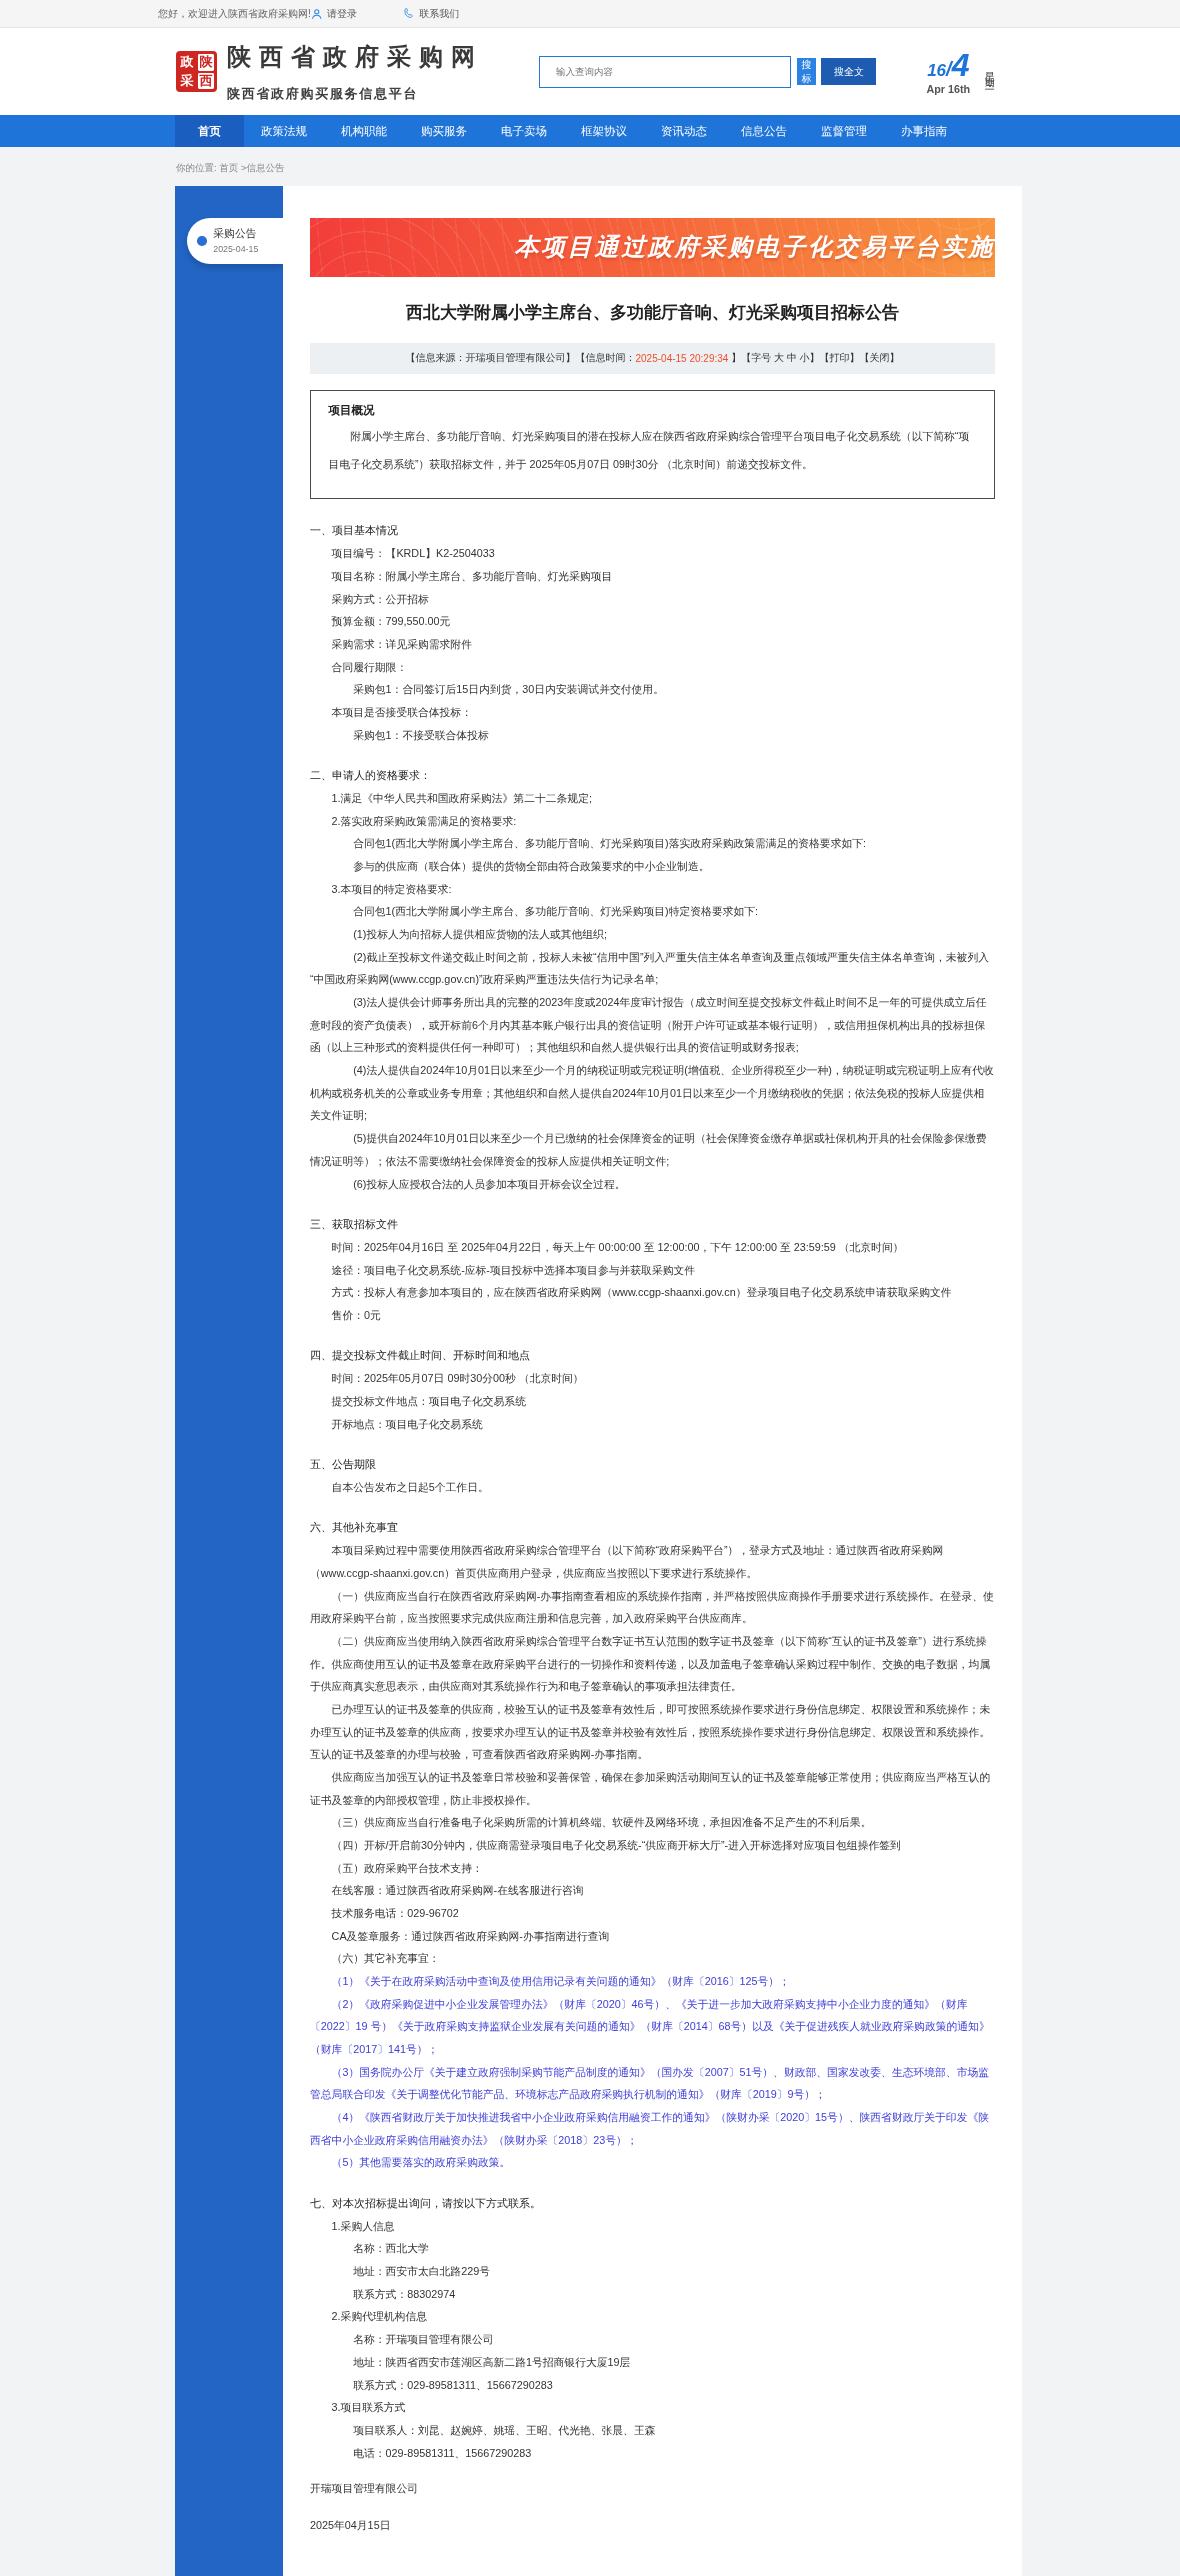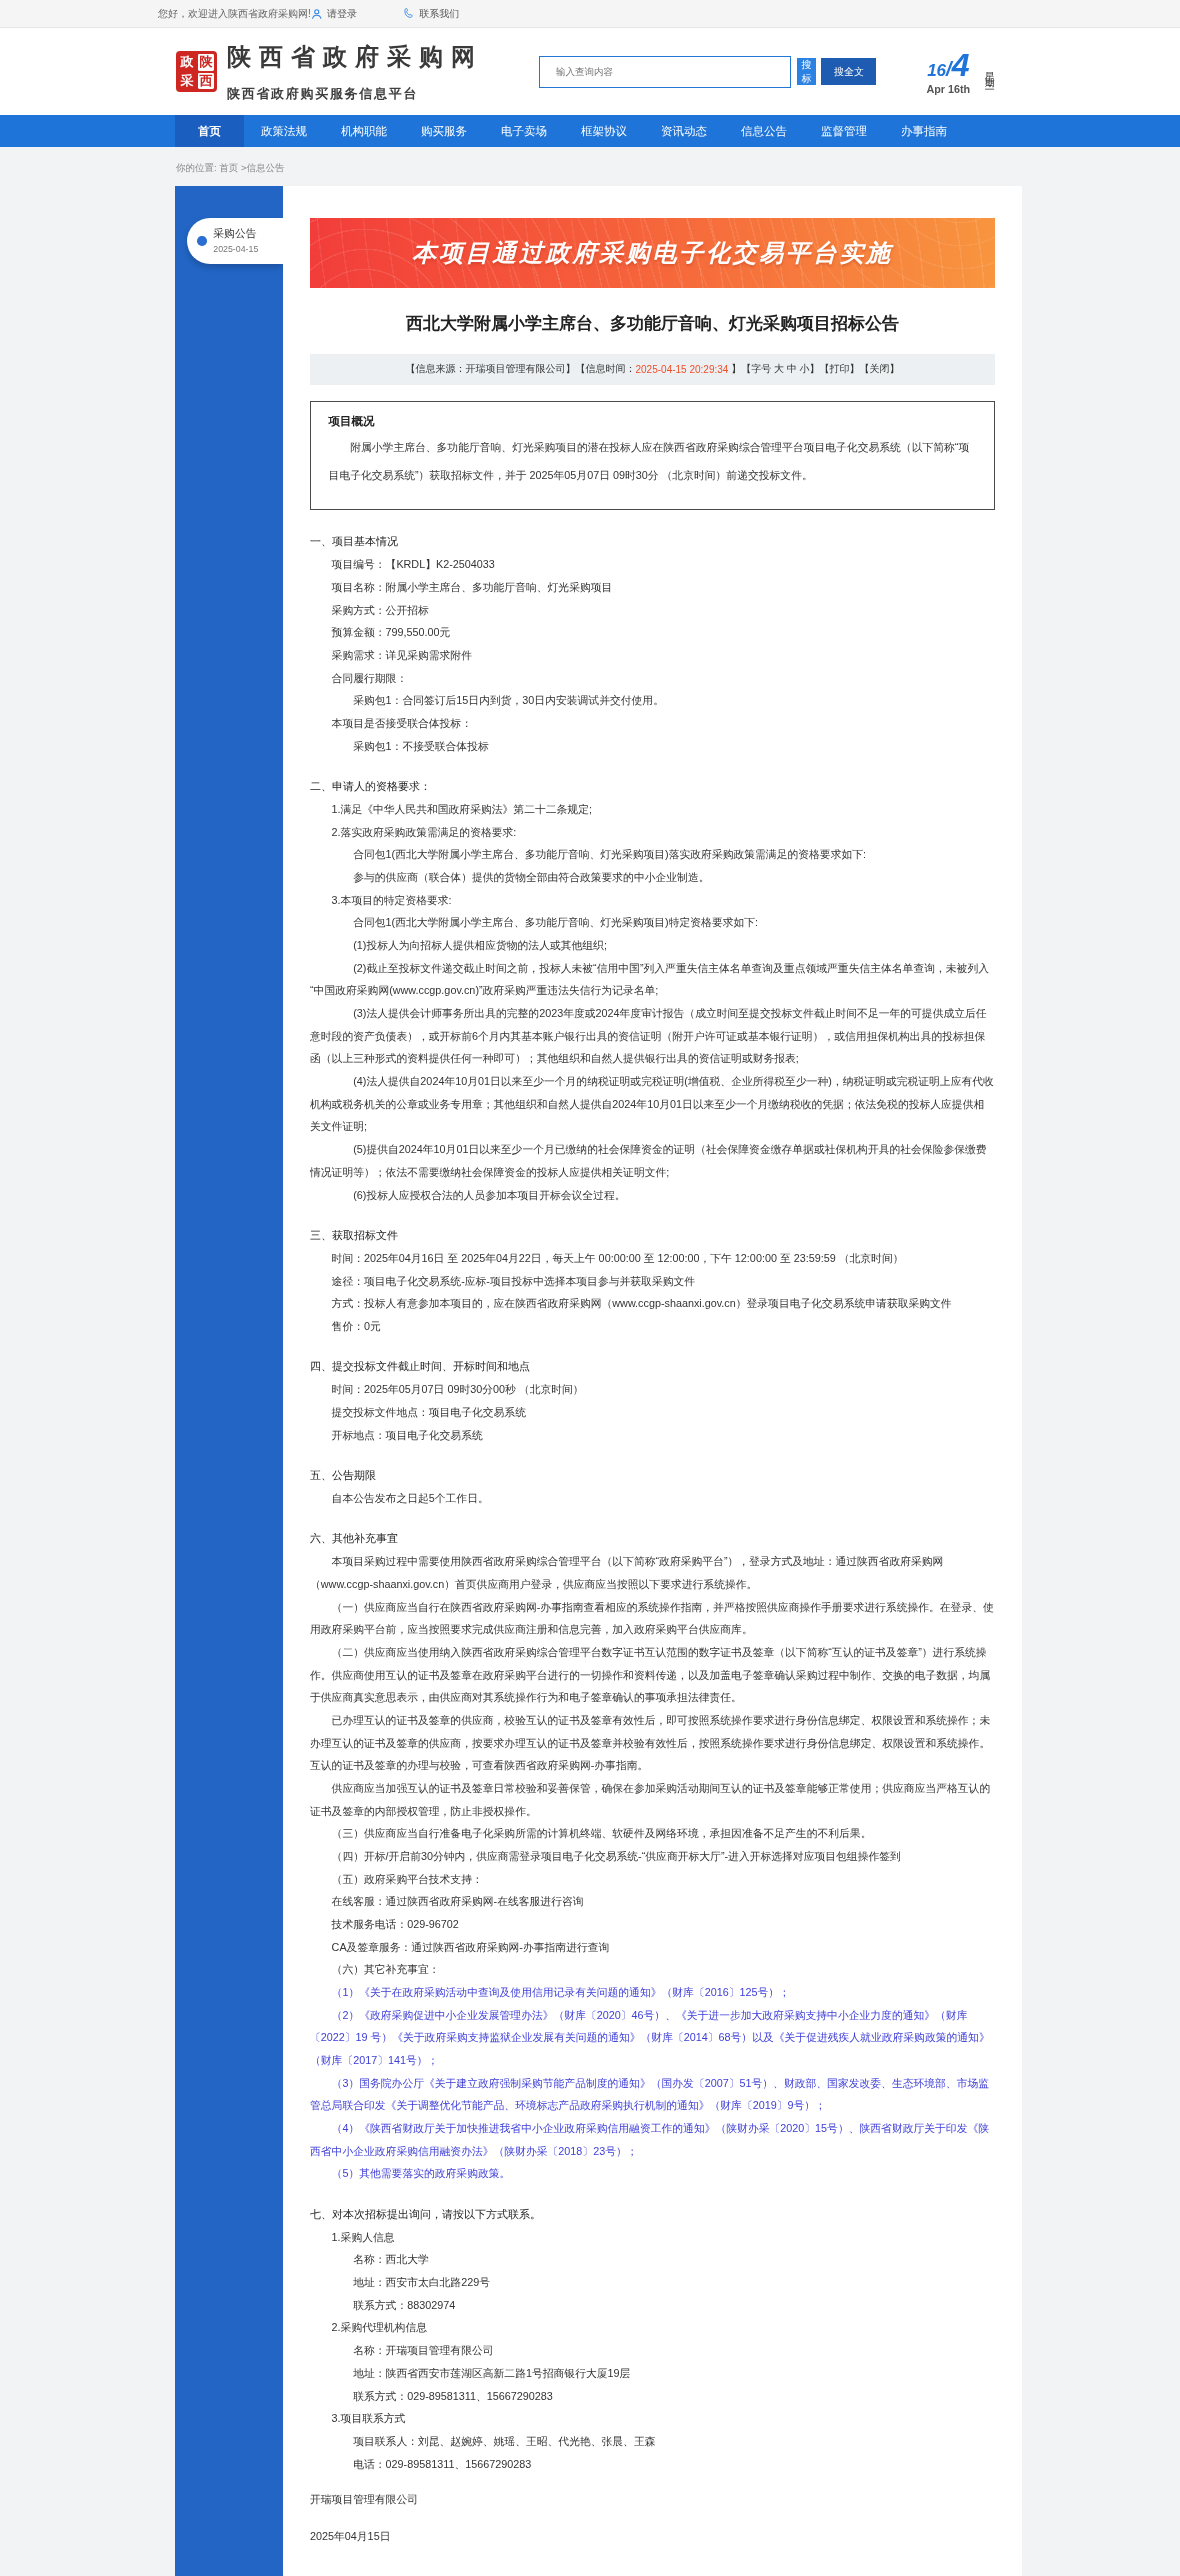--- a/index.html
+++ b/index.html
@@ -46,21 +46,21 @@
   .breadcrumb a { color: #888; text-decoration: none; cursor: pointer; }
   
   .main { display: flex; margin-left: 175px; width: 847px; align-items: stretch; }
   .sidebar { width: 108px; background: #2265c4; flex-shrink: 0; }
   .side-tab { margin: 32px 0 0 12px; background: #fff; border-radius: 24px 0 0 24px; height: 46px; display: flex; align-items: center; padding-left: 10px; gap: 6.8px; box-shadow: 0 3.4px 6px rgba(0,0,0,.18); cursor: pointer; }
   .side-dot { width: 9.5px; height: 9.5px; border-radius: 50%; background: #2b6fd2; flex-shrink: 0; }
   .side-tab-title { font-size: 10.8px; color: #333; }
   .side-tab-date { font-size: 8.8px; color: #777; margin-top: 2.7px; }
   .content { flex: 1; background: #fff; padding: 32px 27px 53px; min-width: 0; }
   
-  .banner { height: 70px; position: relative; overflow: hidden; display: flex; align-items: center; justify-content: center;
+  .banner { height: 59px; position: relative; overflow: hidden; display: flex; align-items: center; justify-content: flex-end;
     background: linear-gradient(90deg, #f23d3a 0%, #f55a3a 38%, #f8953f 100%); }
   .banner::before { content: ""; position: absolute; inset: 0;
     background:
       repeating-radial-gradient(circle at 8% 160%, rgba(255,255,255,.10) 0 1.4px, transparent 1.4px 20px),
       repeating-radial-gradient(circle at 95% -60%, rgba(255,255,255,.08) 0 1.4px, transparent 1.4px 23px); }
   .banner-text { position: relative; color: #fff; font-size: 24px; font-weight: bold; font-style: italic; letter-spacing: 2.7px; text-shadow: 0 2px 2.7px rgba(170,40,10,.35); }
   
   .doc-title { text-align: center; font-size: 17px; font-weight: bold; color: #222; margin: 24px 0 19px; }
   .meta-bar { background: #edf0f3; height: 31px; display: flex; align-items: center; justify-content: center; font-size: 10px; color: #333; white-space: pre; }
   .meta-time { color: #f04e29; }

